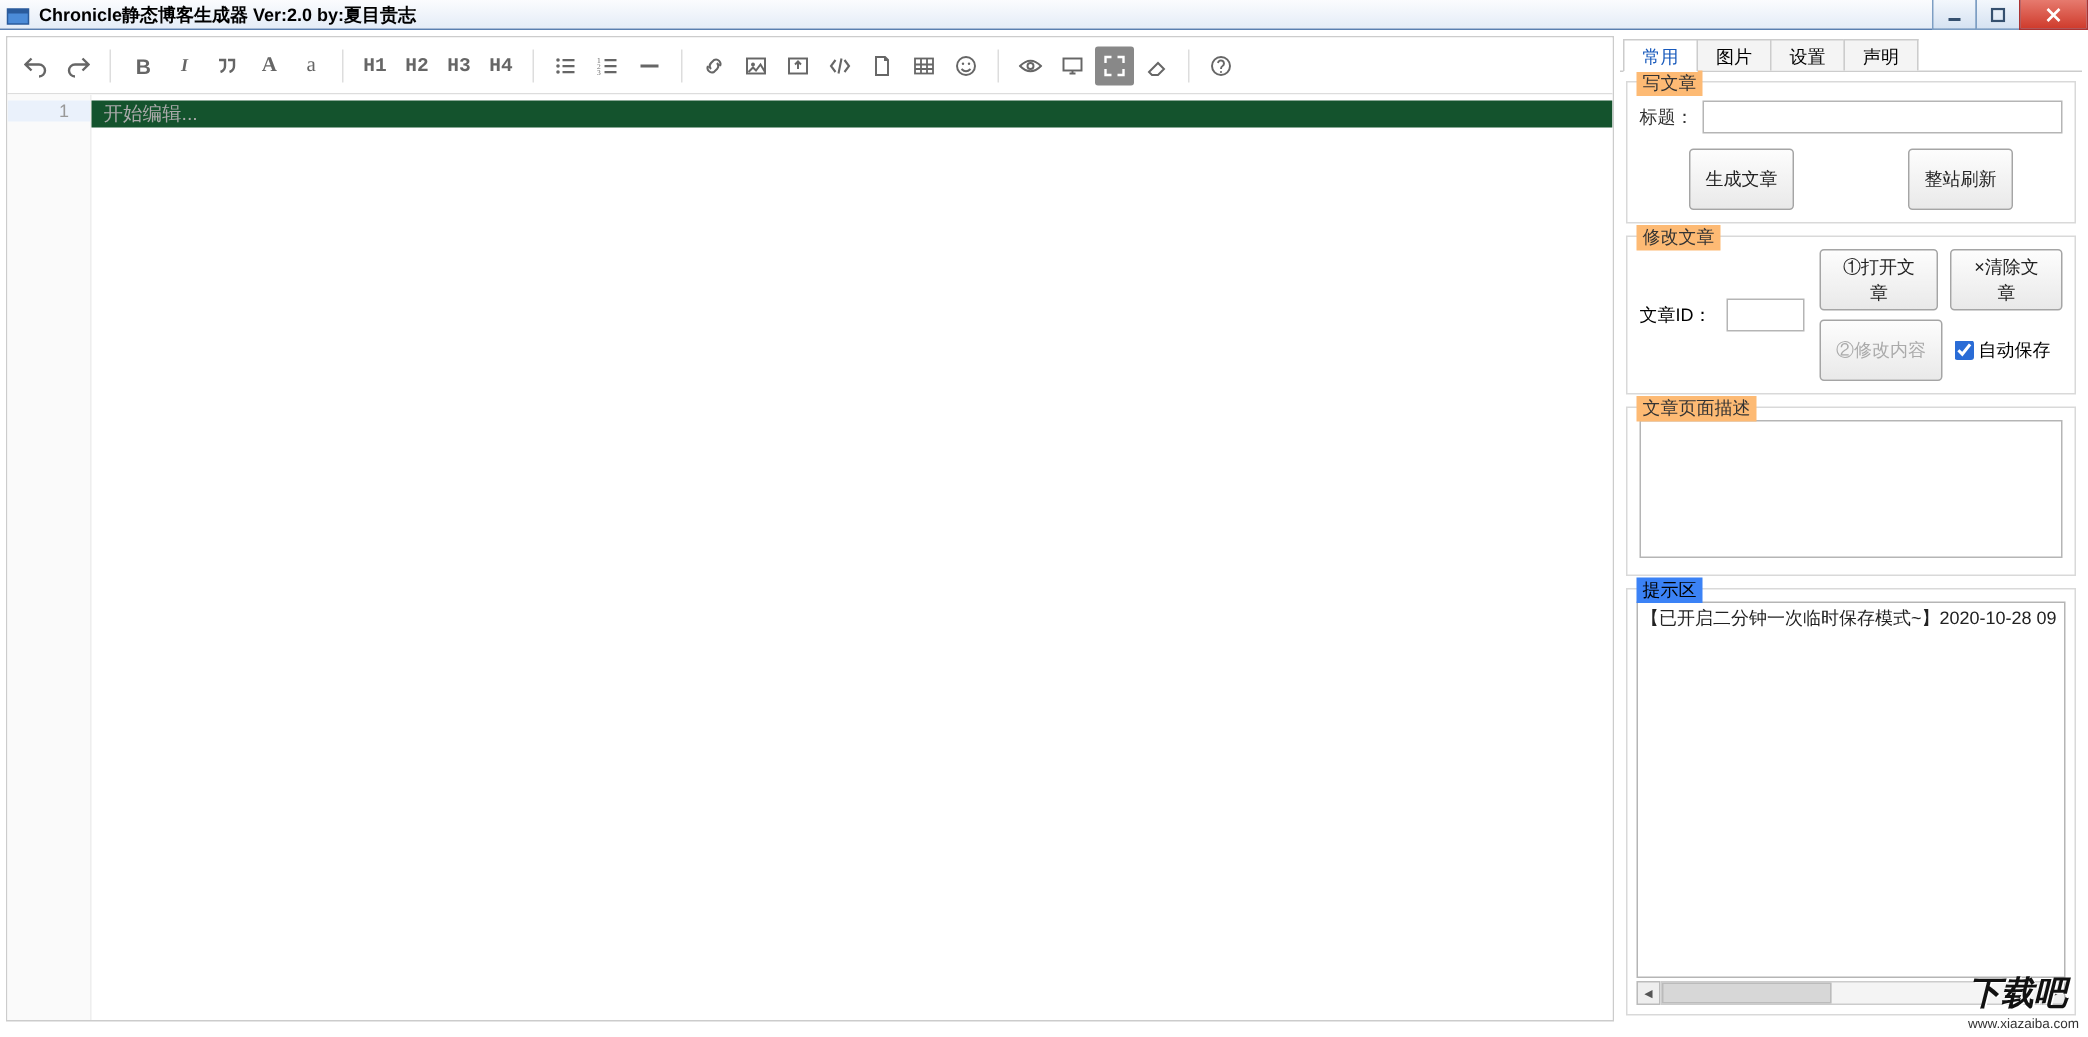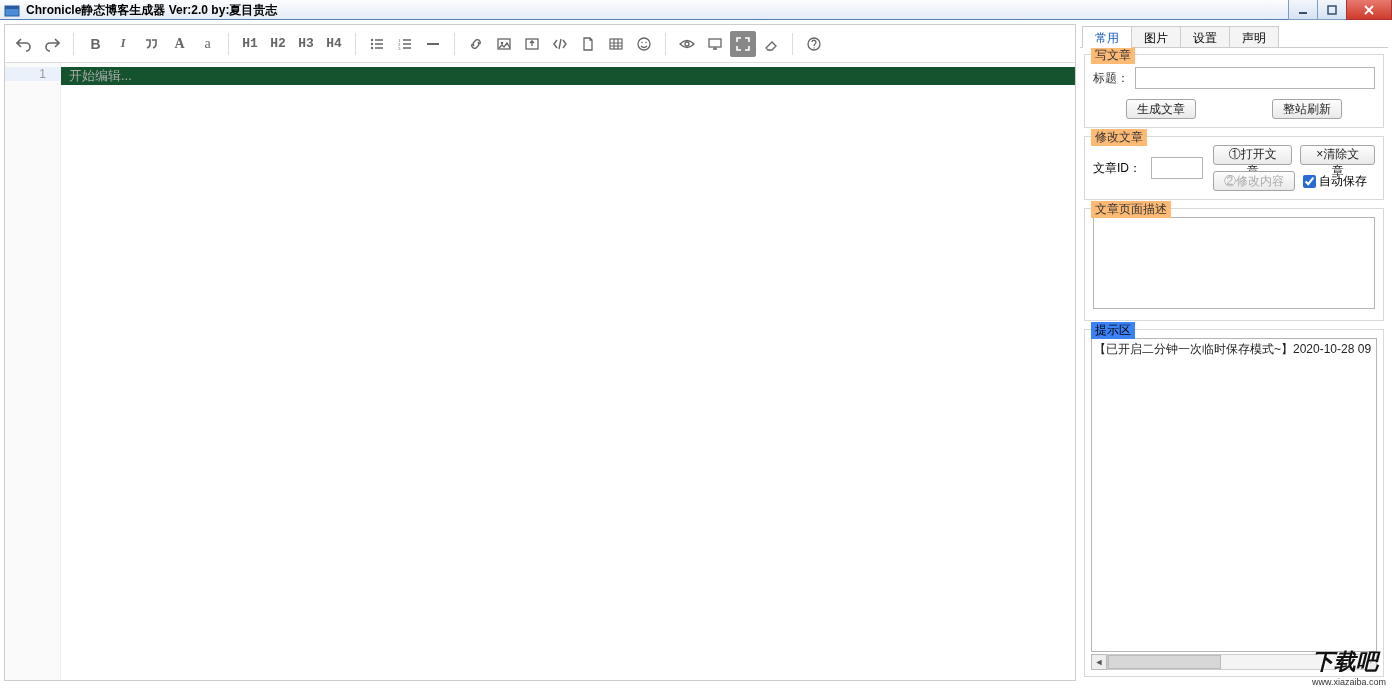--- a/index.html
+++ b/index.html
@@ -206,21 +206,21 @@
 .form-row label { white-space: nowrap; color: #333; }
 .text-input {
   flex: 1;
   height: 22px;
   border: 1px solid #b5b5b5;
   padding: 0 4px;
   font-size: 12px;
 }
 .text-input.small { width: 52px; flex: none; }
 .btn {
-  height: 20px;
+  height: 41px;
   padding: 0 10px;
   background: linear-gradient(#fdfdfd, #e9e9e9);
   border: 1px solid #a5a5a5;
   border-radius: 3px;
   cursor: pointer;
   font-size: 12px;
   color: #222;
 }
 .btn.disabled {
   color: #aaa;

